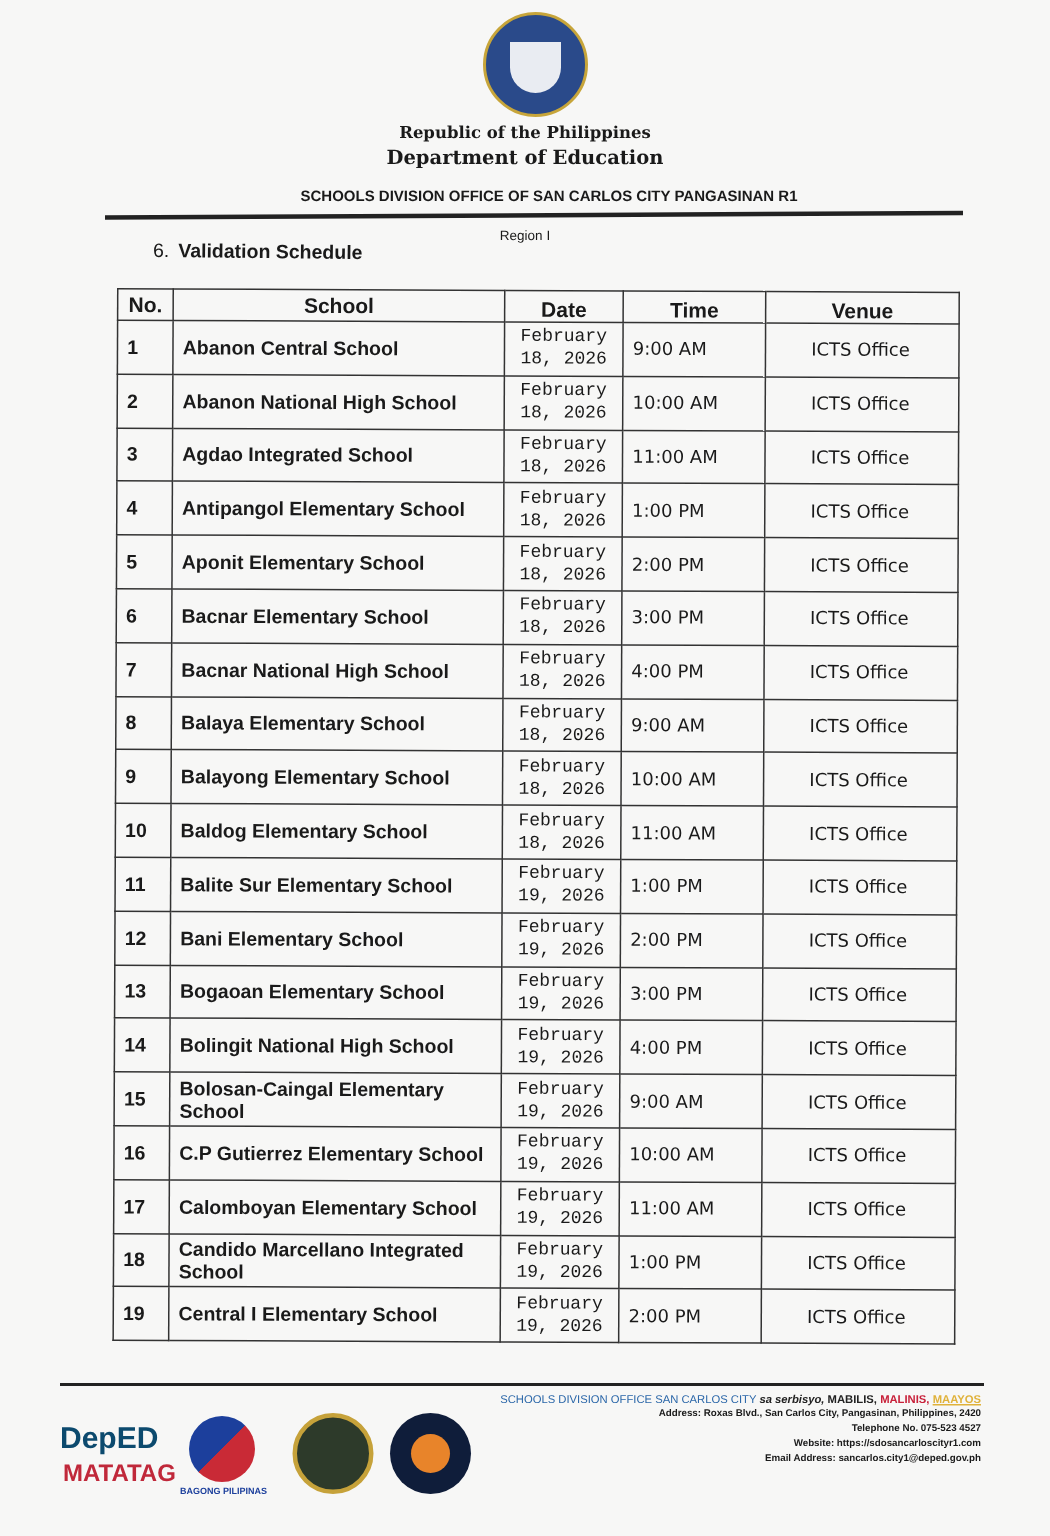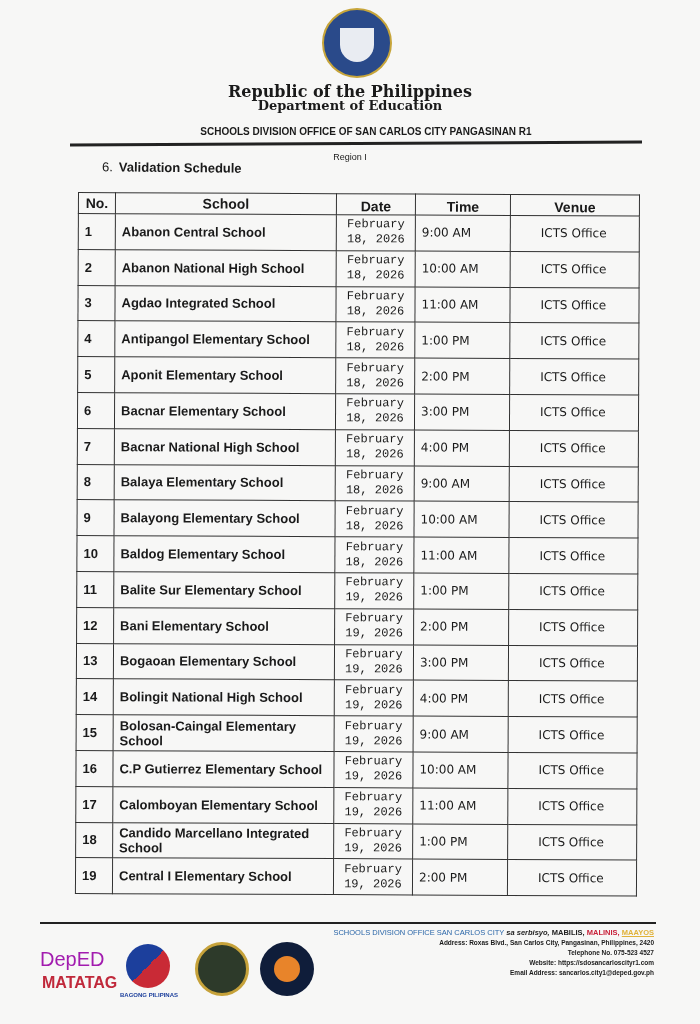--- a/index.html
+++ b/index.html
@@ -1,40 +1,40 @@
 <!DOCTYPE html>
 <html><head>
 <meta charset="utf-8">
 <style>
   html,body{margin:0;padding:0;}
   body{width:700px;height:1024px;background:#f7f7f6;position:relative;overflow:hidden;font-family:"Liberation Sans",sans-serif;color:#1a1a1a;}
   .page{position:absolute;left:0;top:0;width:700px;height:1024px;}
   .seal{position:absolute;left:322px;top:8px;width:70px;height:70px;border-radius:50%;background:#2a4a8a;border:2px solid #c7a53a;box-sizing:border-box;}
   .seal .inner{position:absolute;left:16px;top:18px;width:34px;height:34px;background:#e9ecf2;border-radius:0 0 17px 17px;}
   .hdr{position:absolute;left:0;width:700px;text-align:center;}
-  .rep{top:82px;font-family:"DejaVu Serif",serif;font-weight:bold;font-size:16px;}
+  .rep{top:82px;font-family:"DejaVu Serif",serif;font-weight:bold;font-size:11px;}
   .dep{top:98px;font-family:"DejaVu Serif",serif;font-weight:bold;font-size:13px;}
   .reg{top:116px;font-size:9px;margin-top:36px;}
   .sdo{top:126px;font-size:10px;font-weight:bold;padding-left:16px;}
   .hline{position:absolute;left:70px;top:142px;width:572px;height:3px;background:#222;transform:rotate(-0.3deg);}
   .sectitle{position:absolute;left:102px;top:160px;font-size:13px;font-weight:bold;transform:rotate(0.6deg);}
   .sectitle .num{font-weight:normal;margin-right:6px;}
   table{position:absolute;left:78px;top:192px;width:562px;border-collapse:collapse;transform:rotate(0.25deg);transform-origin:left top;}
   td,th{border:1.5px solid #333;padding:0 6px;font-size:13px;height:34.8px;vertical-align:middle;}
   th{font-weight:bold;text-align:center;height:20px;font-size:14px;}
   td.no{font-weight:bold;width:24px;}
   td.school{font-weight:bold;width:208px;line-height:15px;border-radius:16px;}
   td.date{width:70px;font-family:Liberation Mono, monospace;font-size:12px;line-height:15px;padding:0 4px;text-align:center;}
   td.time{width:82px;font-family:"DejaVu Sans",sans-serif;font-size:12px;}
   td.venue{font-family:"DejaVu Sans",sans-serif;font-size:12px;padding-left:30px;}
   .fline{position:absolute;left:40px;top:922px;width:616px;height:2px;background:#222;}
   .logos{position:absolute;left:40px;top:940px;width:260px;height:68px;}
   .logo{position:absolute;top:0;width:56px;height:56px;}
   .deped{left:0;}
-  .deped .t1{position:absolute;left:0;top:8px;font-size:20px;font-weight:normal;color:#a21caf;}
+  .deped .t1{position:absolute;left:0;top:8px;font-size:20px;font-weight:bold;color:#0c4a6e;}
   .deped .t2{position:absolute;left:2px;top:34px;font-size:16px;font-weight:bold;color:#c0283a;}
   .bp{left:74px;width:70px;}
   .bp .circ{position:absolute;left:12px;top:4px;width:44px;height:44px;border-radius:50%;background:linear-gradient(135deg,#1c3f9c 0%,#1c3f9c 50%,#c92a36 50%);}
   .bp .cap{position:absolute;left:0;top:52px;width:70px;text-align:center;font-size:6px;font-weight:bold;color:#1c3f9c;}
   .sdoseal{left:155px;}
   .sdoseal .c{position:absolute;left:0;top:2px;width:54px;height:54px;border-radius:50%;background:#2d3a2a;border:3px solid #c6a23a;box-sizing:border-box;}
   .mat{left:220px;}
   .mat .c{position:absolute;left:0;top:2px;width:54px;height:54px;border-radius:50%;background:#0f1d3a;}
   .mat .c2{position:absolute;left:14px;top:16px;width:26px;height:26px;border-radius:50%;background:#e8842a;}
   .finfo{position:absolute;right:46px;top:928px;text-align:right;font-size:6.5px;line-height:10px;font-weight:bold;}

